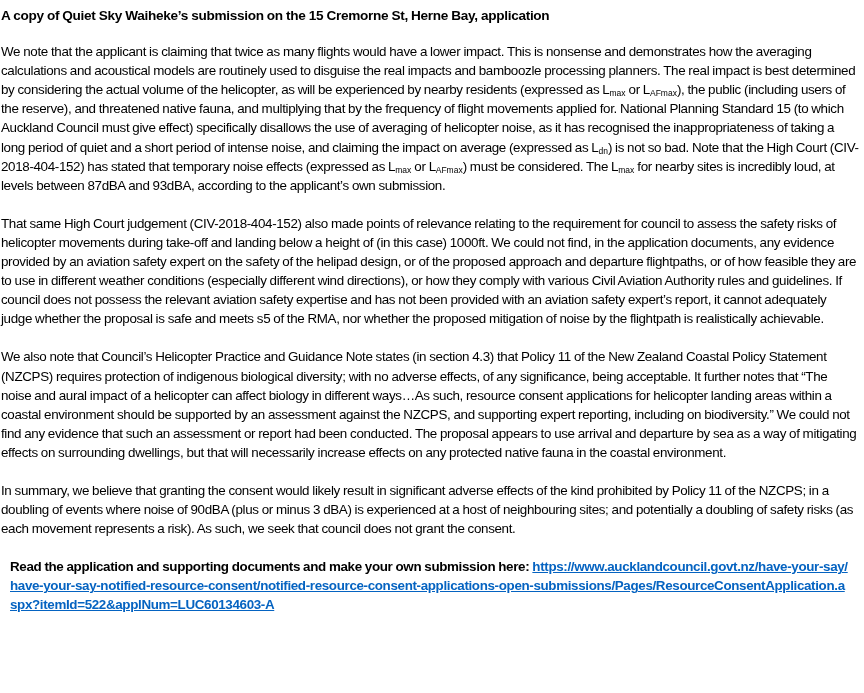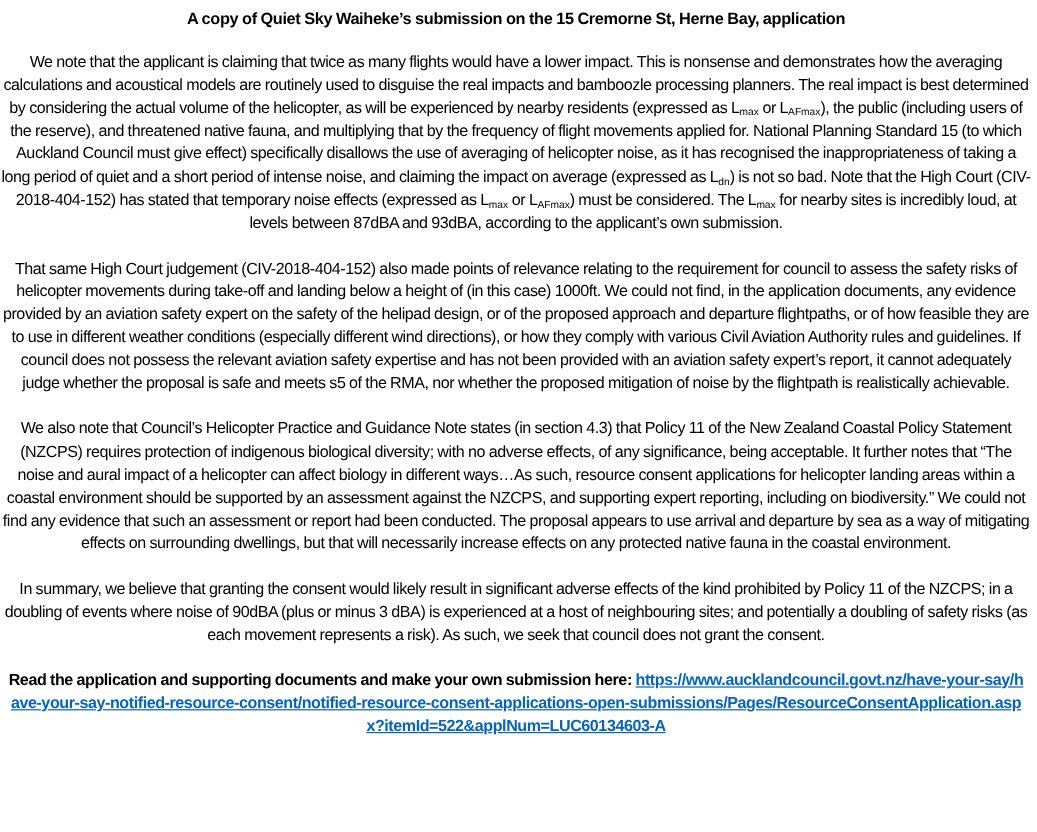--- a/index.html
+++ b/index.html
@@ -15,21 +15,20 @@
     color: #000000;
   }
   .doc {
     position: relative;
     padding: 6px 0 0 1px;
     width: 858px;
     font-size: 13.4px;
     line-height: 19.1px;
     letter-spacing: -0.35px;
     word-spacing: -0.3px;
-    text-align: center;
   }
   .title {
     font-weight: bold;
     margin: 0 0 17px 0;
     font-size: 13.6px;
     letter-spacing: -0.3px;
   }
   p {
     margin: 8px 0 19px 0;
   }
@@ -41,21 +40,21 @@
   }
   .bold {
     font-weight: bold;
   }
   a.link {
     color: #0563c1;
     text-decoration: underline;
     font-weight: bold;
     word-break: break-all;
   }
-  .final p { margin: 4px; }
+  .final p { margin: 9px; }
 </style>
 </head>
 <body>
 
 <div class="doc">
   <div class="title">A copy of Quiet Sky Waiheke’s submission on the 15 Cremorne St, Herne Bay, application</div>
 
   <p><span>We note that the applicant is claiming that twice as many flights would have a lower impact. This is nonsense and demonstrates how the averaging calculations and acoustical models are routinely used to disguise the real impacts and bamboozle processing planners. The real impact is best determined by considering the actual volume of the helicopter, as will be experienced by nearby residents (expressed as L</span><sub>max</sub><span> or L</span><sub>AFmax</sub><span>), the public (including users of the reserve), and threatened native fauna, and multiplying that by the frequency of flight movements applied for. National Planning Standard 15 (to which Auckland Council must give effect) specifically disallows the use of averaging of helicopter noise, as it has recognised the inappropriateness of taking a long period of quiet and a short period of intense noise, and claiming the impact on average (expressed as L</span><sub>dn</sub><span>) is not so bad. Note that the High Court (CIV-2018-404-152) has stated that temporary noise effects (expressed as L</span><sub>max</sub><span> or L</span><sub>AFmax</sub><span>) must be considered. The L</span><sub>max</sub><span> for nearby sites is incredibly loud, at levels between 87dBA and 93dBA, according to the applicant’s own submission.</span></p>
 
   <p>That same High Court judgement (CIV-2018-404-152) also made points of relevance relating to the requirement for council to assess the safety risks of helicopter movements during take-off and landing below a height of (in this case) 1000ft. We could not find, in the application documents, any evidence provided by an aviation safety expert on the safety of the helipad design, or of the proposed approach and departure flightpaths, or of how feasible they are to use in different weather conditions (especially different wind directions), or how they comply with various Civil Aviation Authority rules and guidelines. If council does not possess the relevant aviation safety expertise and has not been provided with an aviation safety expert’s report, it cannot adequately judge whether the proposal is safe and meets s5 of the RMA, nor whether the proposed mitigation of noise by the flightpath is realistically achievable.</p>

